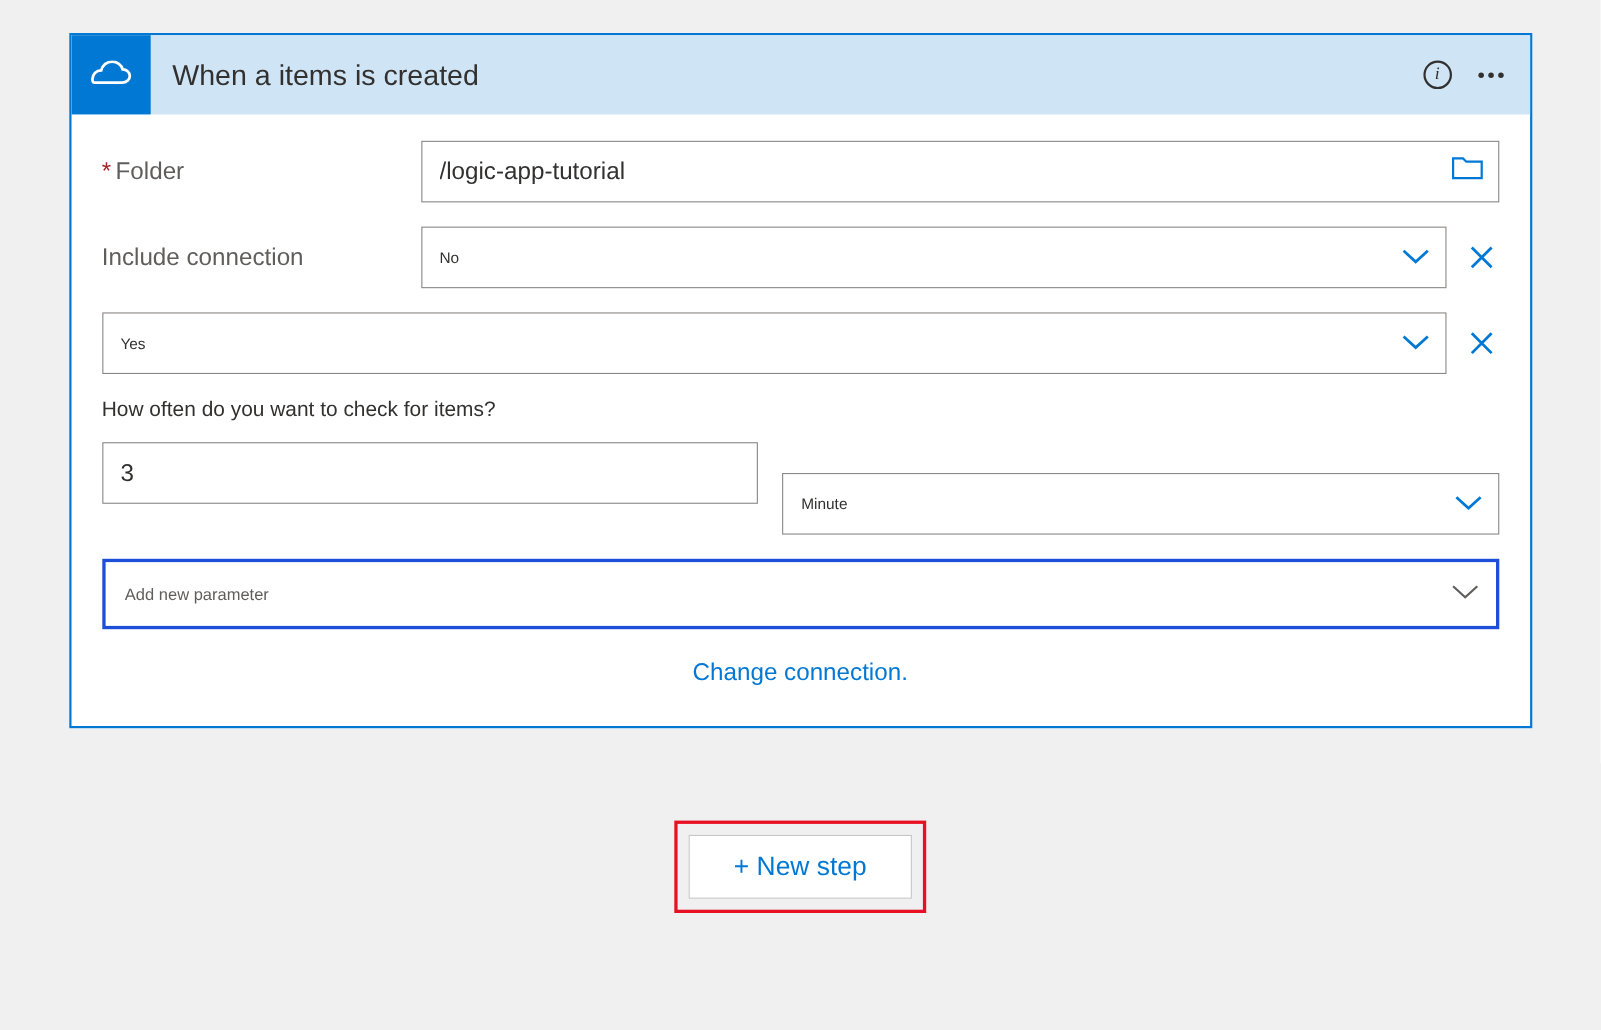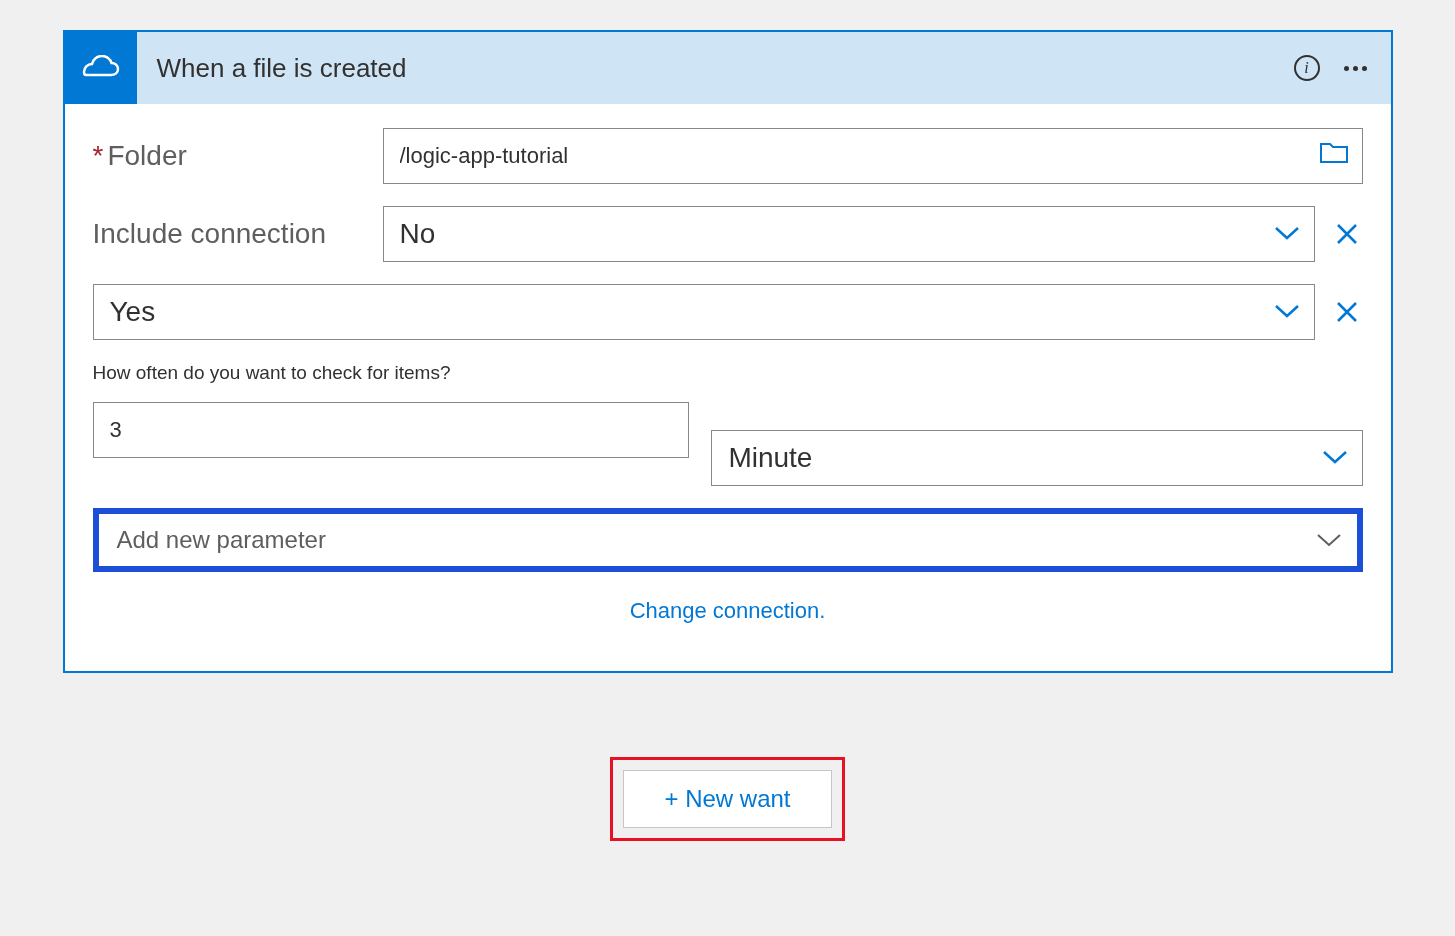--- a/index.html
+++ b/index.html
@@ -82,21 +82,21 @@
       padding: 24px 28px 28px 28px;
     }
     .form-row {
       display: flex;
       align-items: center;
       margin-bottom: 22px;
     }
     .form-label {
       width: 290px;
       flex-shrink: 0;
-      font-size: 28px;
+      font-size: 22px;
       color: #605e5c;
     }
     .required {
       color: #a4262c;
       margin-right: 4px;
     }
     .input-wrapper {
       flex: 1;
       position: relative;
       display: flex;
@@ -121,21 +121,21 @@
     }
     .select-wrapper {
       flex: 1;
       position: relative;
     }
     .select-input {
       width: 100%;
       height: 56px;
       border: 1px solid #8a8886;
       padding: 0 52px 0 16px;
-      font-size: 28px;
+      font-size: 14px;
       color: #323130;
       background: #fff;
       display: flex;
       align-items: center;
       cursor: pointer;
     }
     .chevron-down {
       position: absolute;
       right: 14px;
       top: 50%;
@@ -166,37 +166,37 @@
       flex: 0 0 47%;
     }
     .interval-unit {
       flex: 1;
       position: relative;
       margin-top: 28px;
     }
     .add-param {
       width: 100%;
       height: 64px;
-      border: 6px solid #1d4ed8;
+      border: 3px solid #1d4ed8;
       padding: 0 52px 0 18px;
-      font-size: 24px;
+      font-size: 15px;
       color: #605e5c;
       background: #fff;
       display: flex;
       align-items: center;
       position: relative;
       cursor: pointer;
     }
     .add-param .chevron-down svg path {
       stroke: #605e5c;
     }
     .change-conn {
       text-align: center;
       margin-top: 26px;
-      margin-bottom: 19px;
+      margin-bottom: 8px;
     }
     .change-conn a {
       color: #0078d4;
       text-decoration: none;
       font-size: 22px;
       cursor: pointer;
     }
     .new-step-container {
       display: flex;
       justify-content: center;
@@ -219,21 +219,21 @@
 </head>
 <body>
 
 <div class="card">
   <div class="card-header">
     <div class="header-icon">
       <svg width="40" height="26" viewBox="0 0 40 26" fill="none">
         <path d="M30 20 C34 20 37 17.5 37 14 C37 10.5 34 8 30.5 8 C29.5 4 25.5 1 21 1 C16 1 12 4.5 11 9 C6.5 9 3 12.5 3 17 C3 19 4 20 5 20 Z" stroke="#fff" stroke-width="2.5" fill="none"></path>
       </svg>
     </div>
-    <div class="header-title">When a file is created</div>
+    <div class="header-title">When a items is created</div>
     <div class="header-actions">
       <div class="info-icon"></div>
       <div class="menu-dots">
         <span></span>
           <span></span>
           <span></span>
       </div>
     </div>
   </div>
 
@@ -319,15 +319,15 @@
 
     <div class="change-conn">
       <a>Change connection.</a>
     </div>
 
   </div>
 </div>
 
 <div class="new-step-container">
   <div class="new-step-highlight">
-    <button class="new-step-btn">+ New want</button>
+    <button class="new-step-btn">+ New step</button>
   </div>
 </div>
 
 </body></html>

